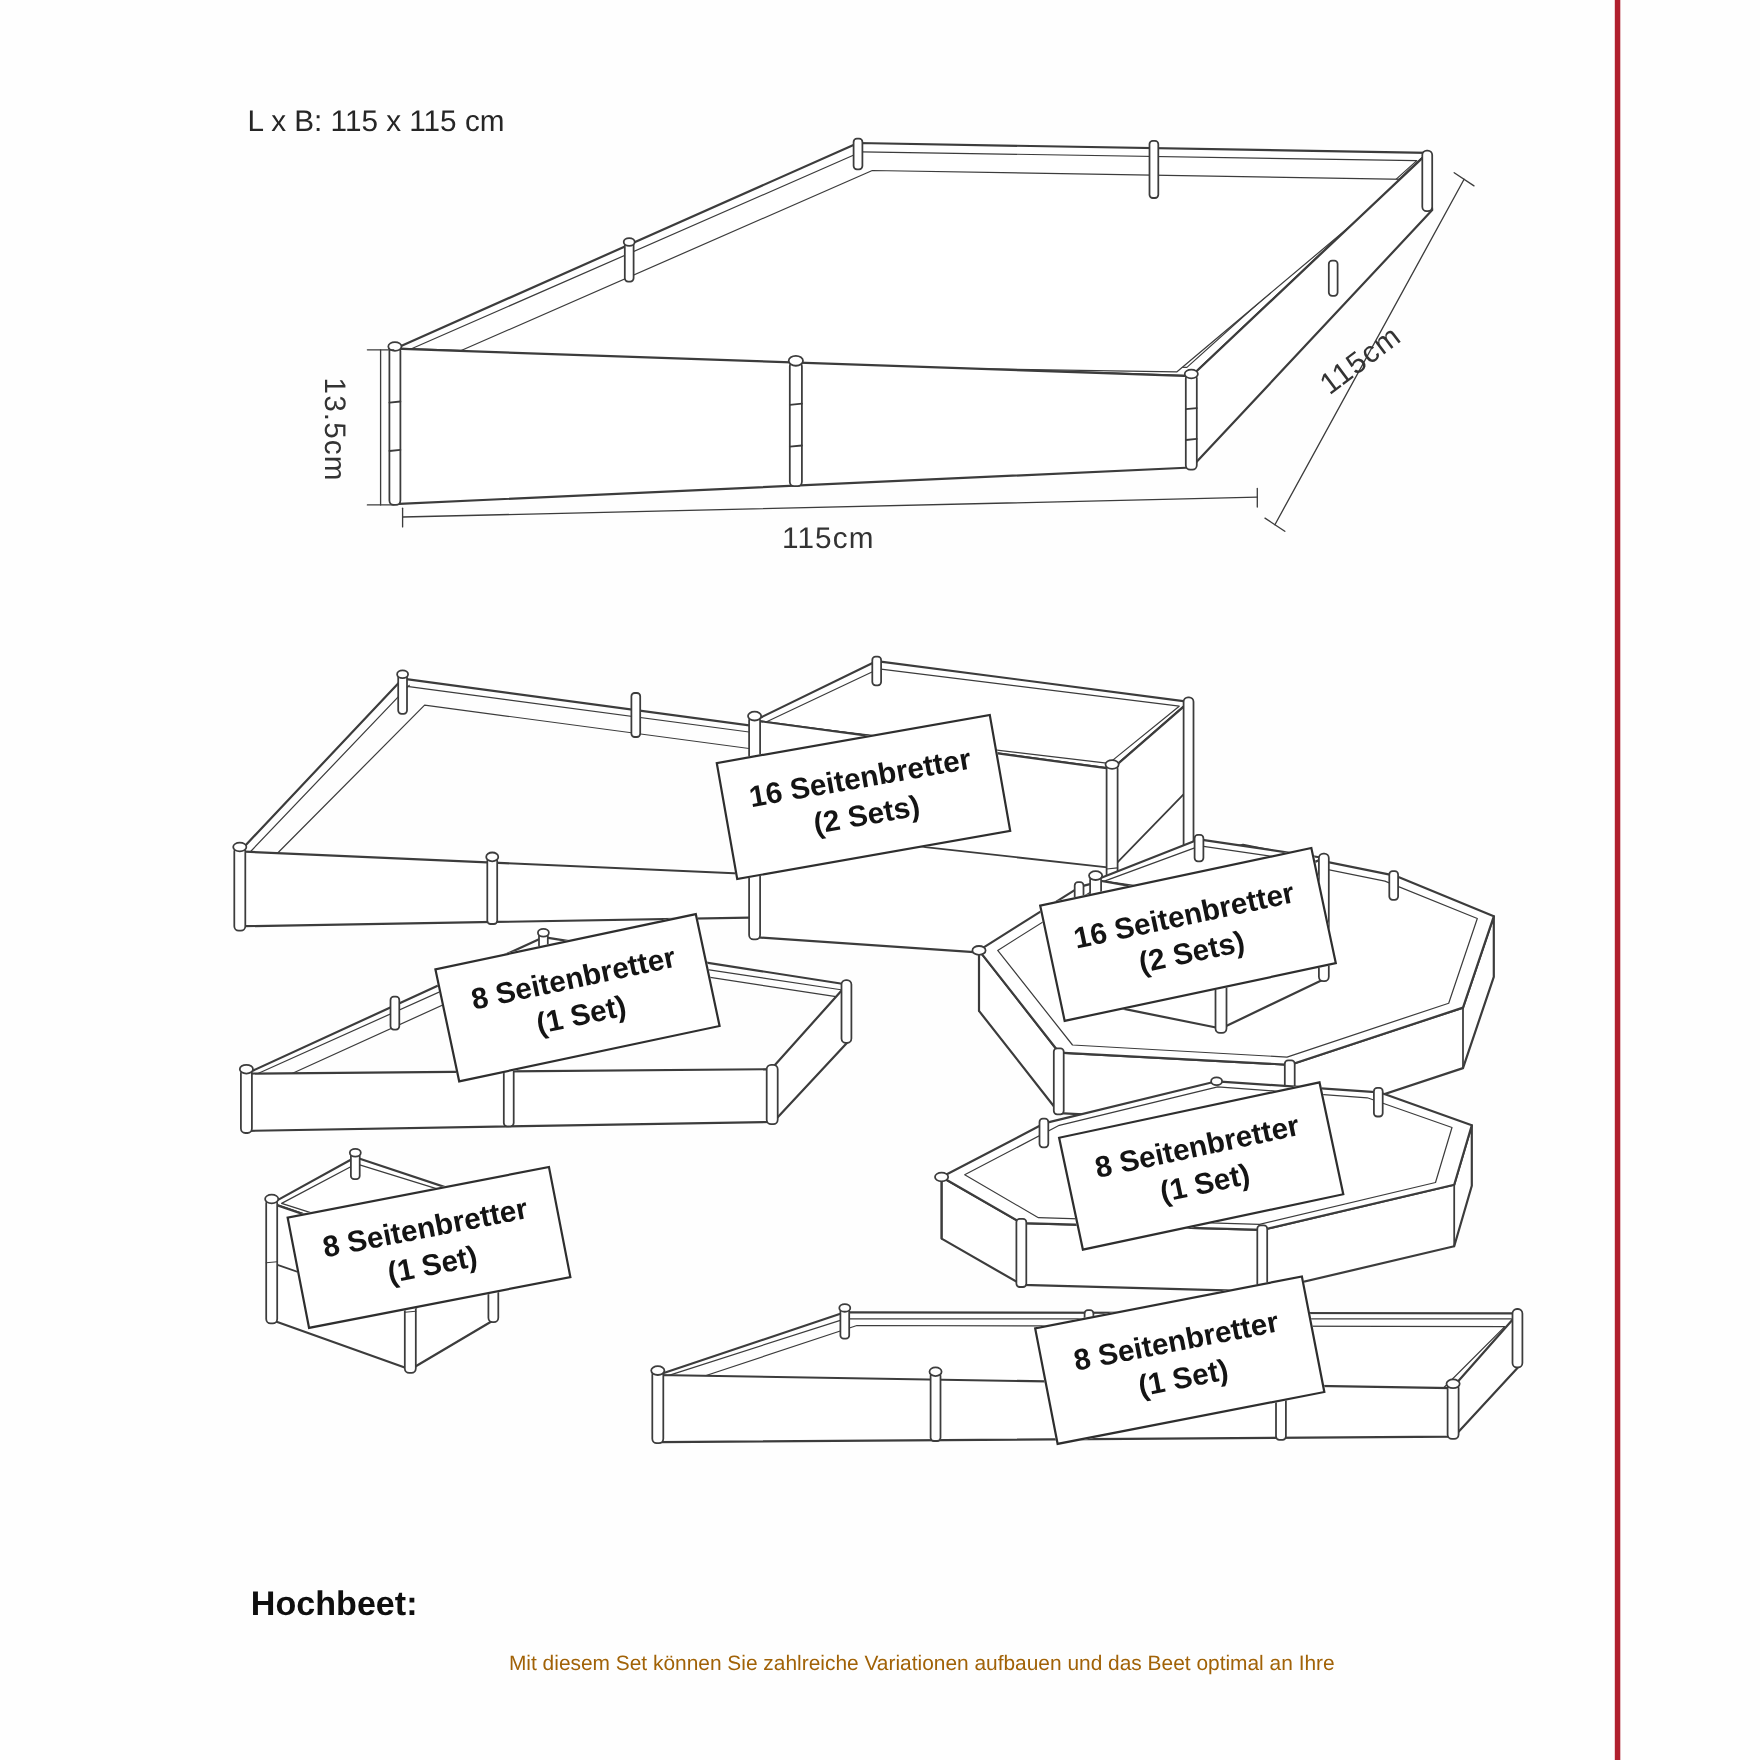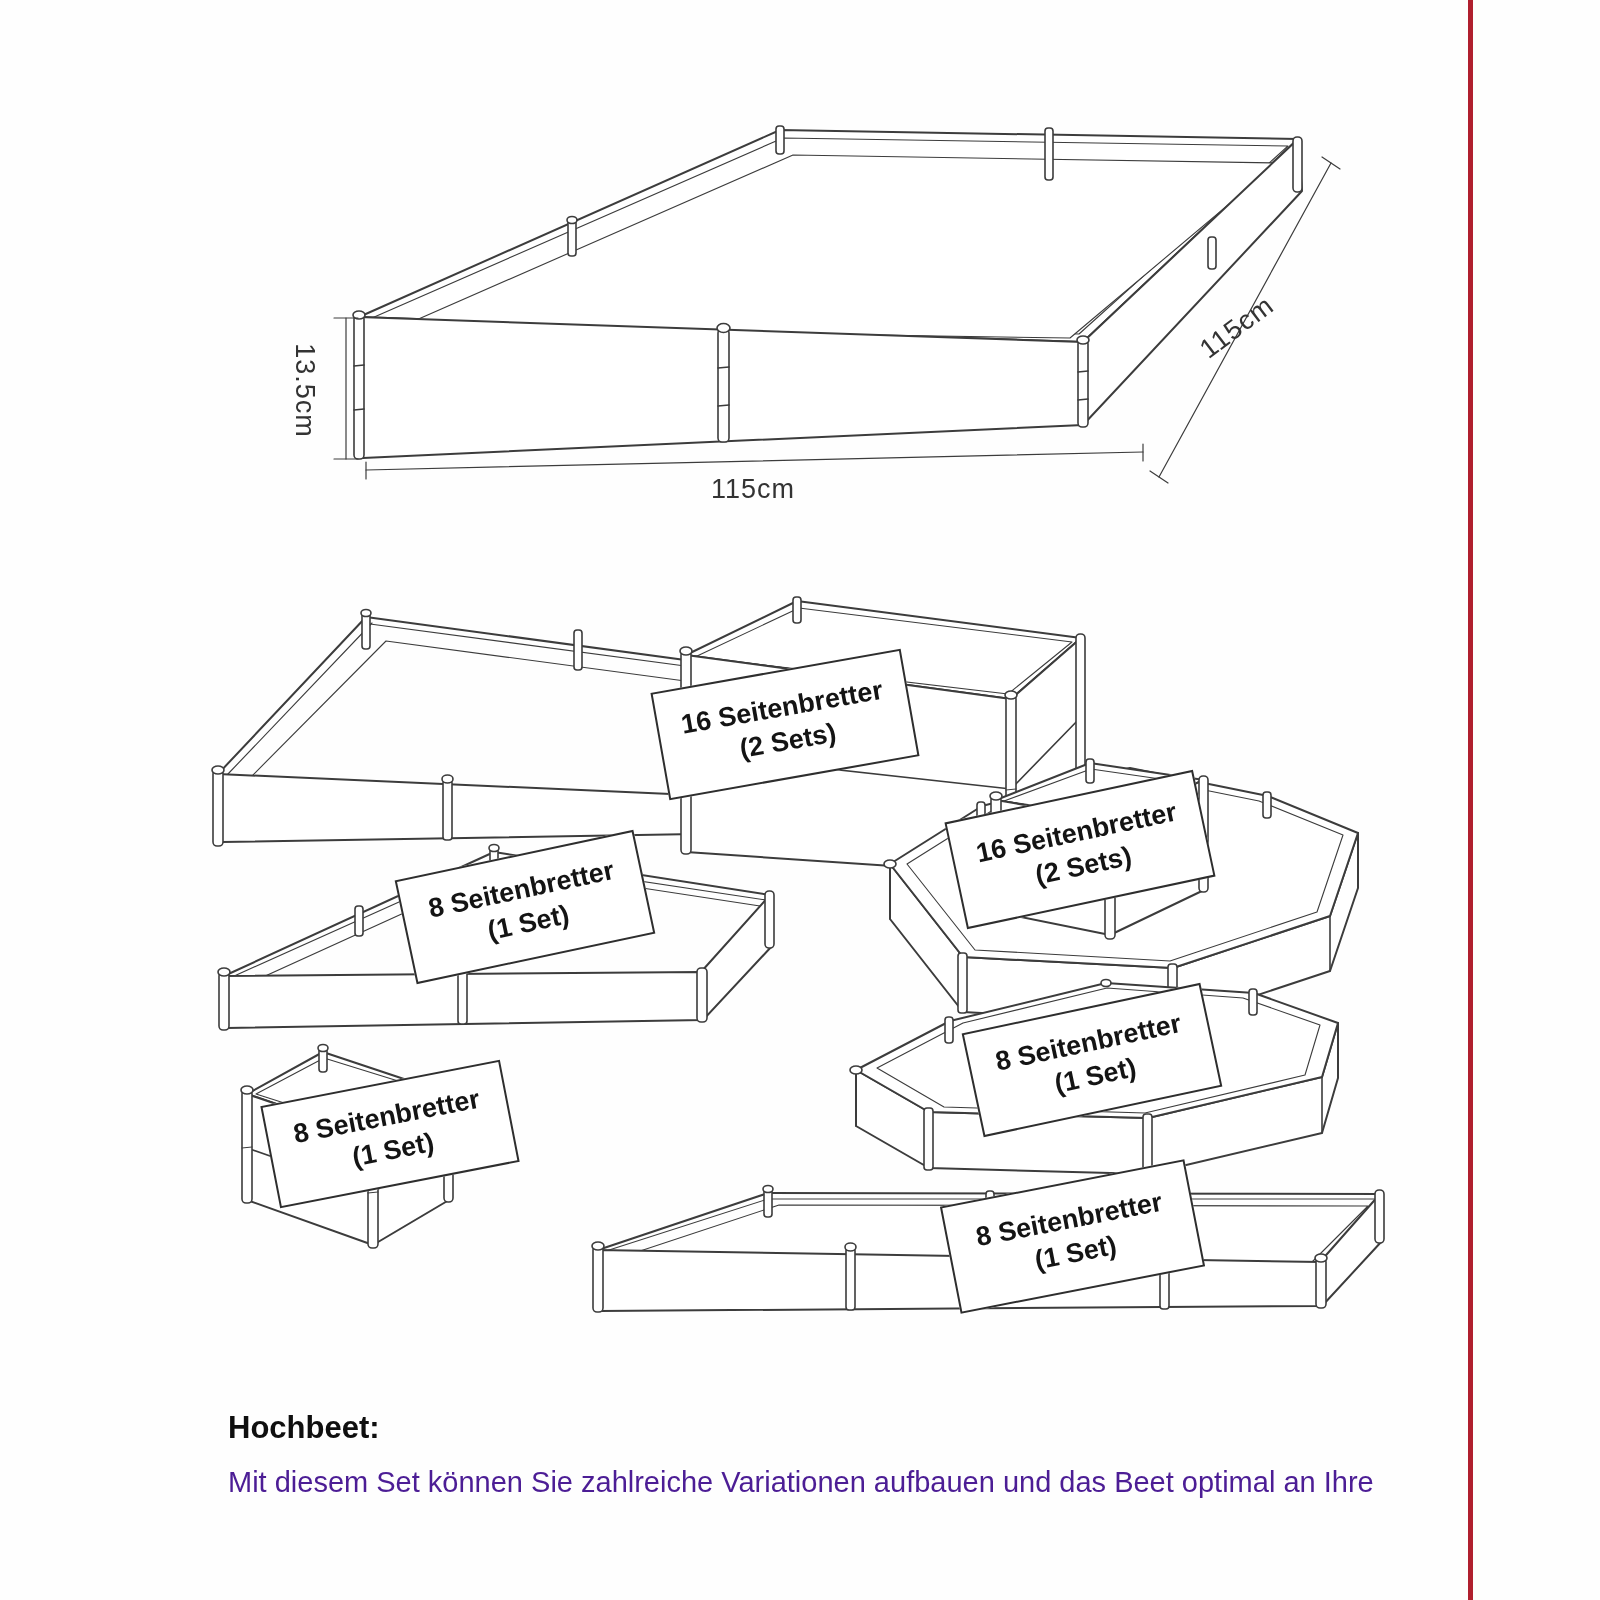--- a/index.html
+++ b/index.html
@@ -12,23 +12,23 @@
   .spec-block{position:absolute;left:225px;top:84px;font-size:27px;line-height:52px;color:#262626;}
   .dim{position:absolute;font-size:27px;color:#333;white-space:nowrap;letter-spacing:1px;}
   .dim-height{left:244px;top:375px;width:120px;text-align:center;transform:rotate(90deg);transform-origin:center;}
   .dim-width{left:693px;top:474px;width:120px;text-align:center;}
   .dim-depth{left:1177px;top:312px;width:120px;text-align:center;transform:rotate(-37deg);transform-origin:center;}
   .tag{
     position:absolute;background:#fff;border:2px solid #2e2e2e;
     display:flex;flex-direction:column;align-items:center;justify-content:center;
     font-size:27px;font-weight:600;color:#141414;text-align:center;line-height:1.25;
   }
-  .desc-block{position:absolute;left:228px;top:1410px;width:1220px;}
+  .desc-block{position:absolute;left:228px;top:1440px;width:1220px;}
   .desc-heading{font-size:31px;font-weight:bold;color:#0f0f0f;margin:0 0 14px 0;}
-  .desc-line{font-size:29px;line-height:45px;color:#4c1d95;}
+  .desc-line{font-size:19px;line-height:45px;color:#a16207;text-align:center;}
 </style>
 </head>
 <body>
 
 <div id="page">
 
   <svg id="art" width="1600" height="1600" viewBox="0 0 1600 1600" fill="none" stroke="#3c3c3c" stroke-width="1.6" stroke-linejoin="round" stroke-linecap="round">
 
     <g>
       <polygon points="359,317 780,130 1298,139 1083,342" fill="#fff" stroke-width="2"></polygon>
@@ -198,20 +198,21 @@
       <ellipse cx="768" cy="1189" rx="5" ry="3.5" fill="#fff"></ellipse>
       <rect x="986" y="1191" width="8" height="28" rx="3" fill="#fff"></rect>
       <rect x="1168" y="1191" width="8" height="28" rx="3" fill="#fff"></rect>
       <rect x="1375" y="1190" width="9" height="53" rx="4" fill="#fff"></rect>
     </g>
   </svg>
 
   <div class="accent-line" style="left: 1468px; background: rgb(176, 31, 46);"></div>
 
   <div class="spec-block">
+    <div>L x B: 115 x 115 cm</div>
   </div>
 
   <div class="dim dim-height">13.5cm</div>
   <div class="dim dim-width">115cm</div>
   <div class="dim dim-depth">115cm</div>
 
   <div class="tag" style="left:658px;top:670px;width:250px;height:105px;transform:rotate(-10deg)">
     <div>16 Seitenbretter</div>
     <div>(2 Sets)</div>
   </div>

